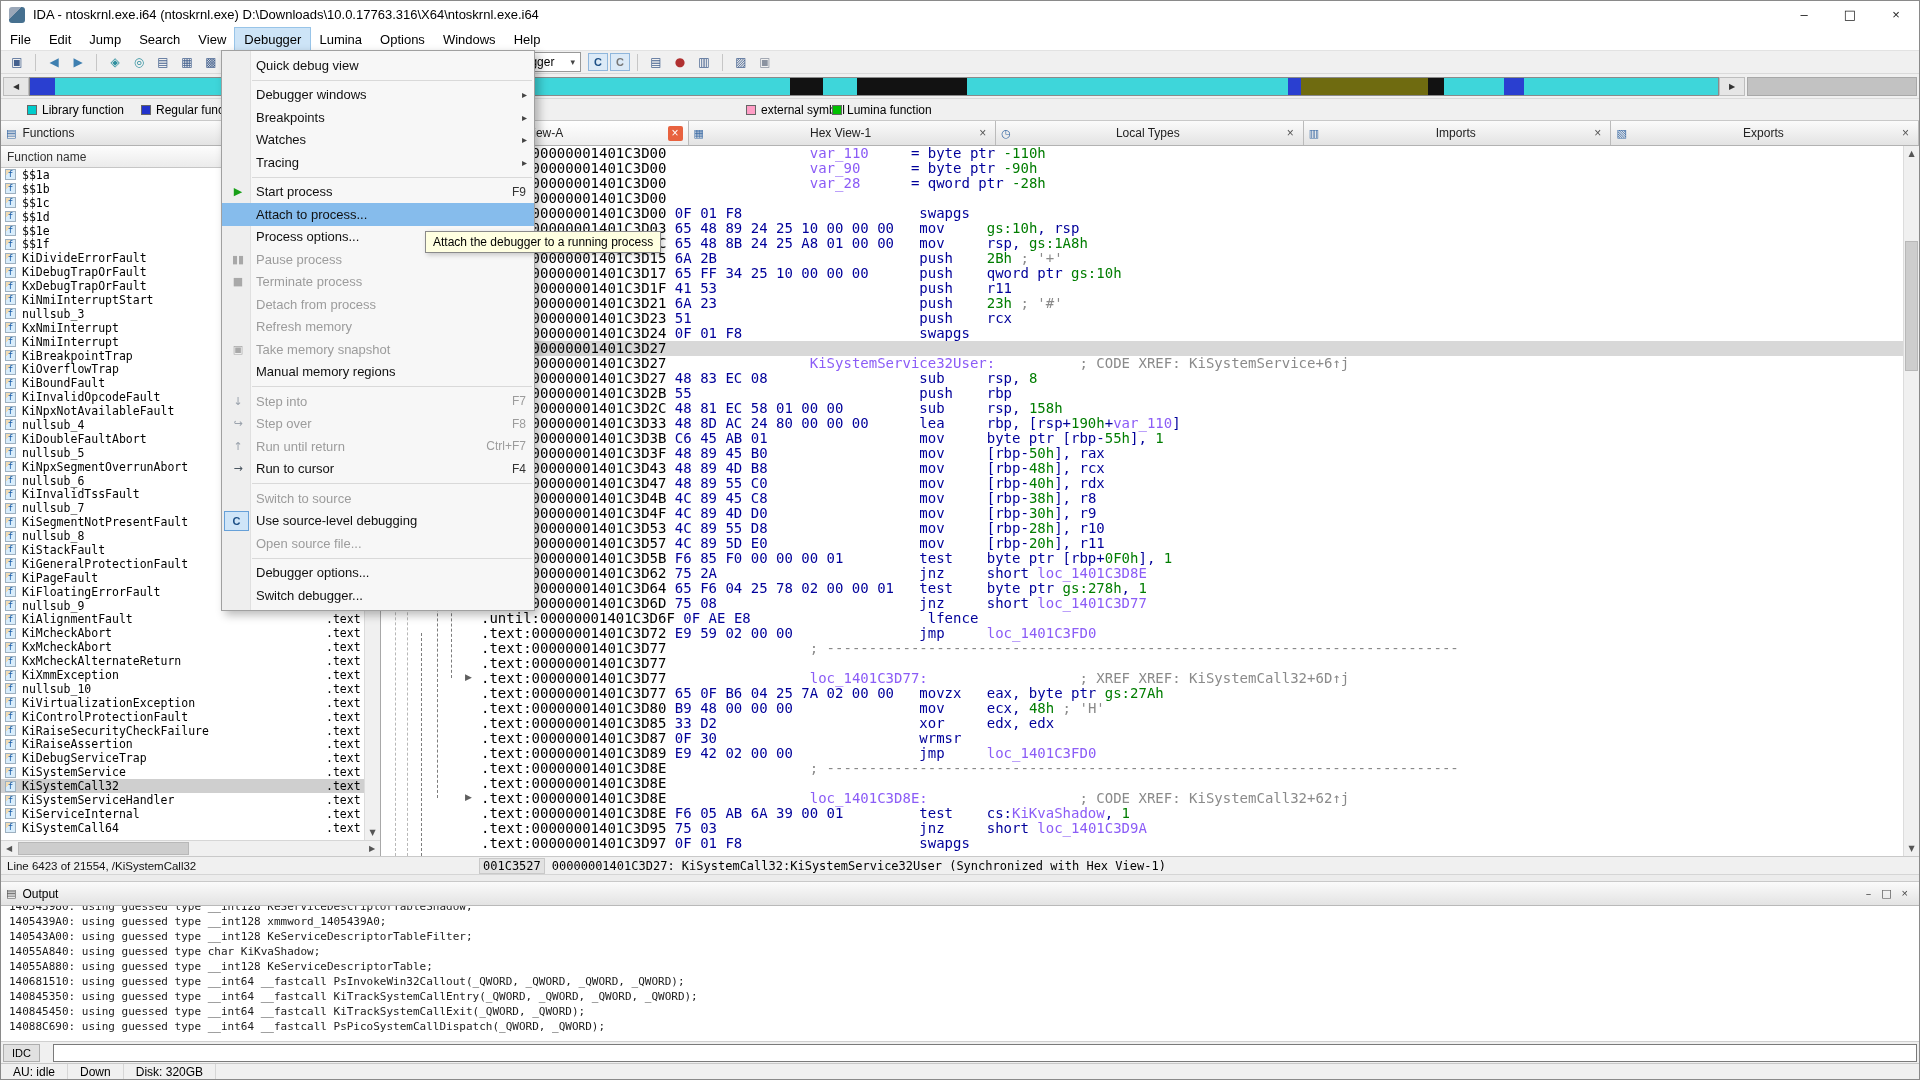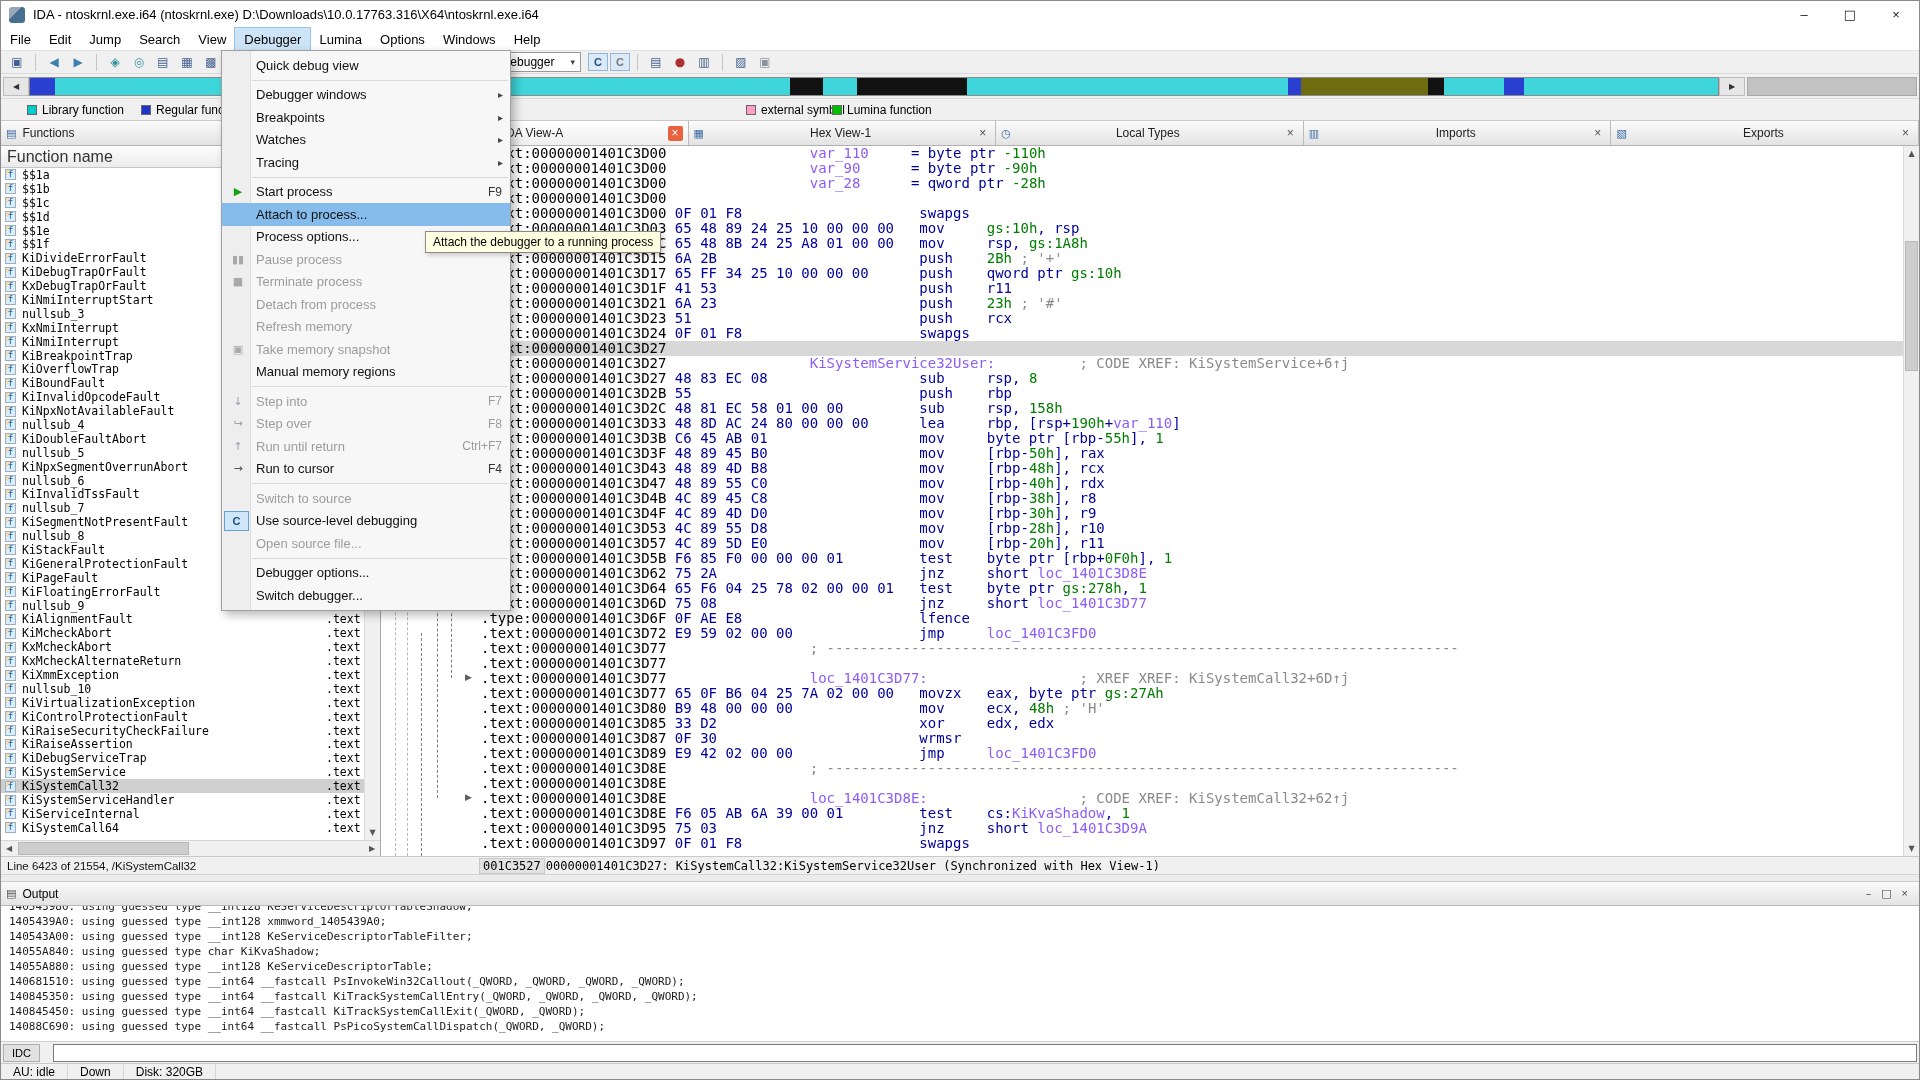--- a/index.html
+++ b/index.html
@@ -42,21 +42,21 @@
 .dock.tab{flex:1;min-width:0}
 .dock.tab.act{background:linear-gradient(#ffffff,#eeeeee)}
 .dicon{font-size:11px;margin-right:6px;font-family:"DejaVu Sans",sans-serif;flex:none}
 .dlabel{white-space:nowrap;overflow:hidden}
 .dock.tab .dlabel{flex:1;text-align:center}
 .dclose{width:15px;height:15px;display:flex;align-items:center;justify-content:center;font-size:12px;color:#555;flex:none;margin-left:4px}
 .dclose.red{background:#e8623f;color:#fff;border-radius:2px}
 
 .main{flex:1;min-height:0;display:flex}
 .fpanel{width:380px;flex:none;display:flex;flex-direction:column;background:#fff;border-right:1px solid #a8a8a8;position:relative}
-.fheader{height:22px;flex:none;background:linear-gradient(#fdfdfd,#ebebeb);border-bottom:1px solid #c6c6c6;font-size:16px;display:flex;align-items:center;padding-left:6px;color:#333}
+.fheader{height:22px;flex:none;background:linear-gradient(#fdfdfd,#ebebeb);border-bottom:1px solid #c6c6c6;font-size:12px;display:flex;align-items:center;padding-left:6px;color:#333}
 .flist{flex:1;overflow:hidden;font-family:"DejaVu Sans Mono",monospace;font-size:11.5px;position:relative}
 .frow{height:13.9px;display:flex;align-items:center;padding-left:4px;white-space:nowrap;position:relative}
 .frow.sel{background:#cfcfcf}
 .ficon{width:11px;height:11px;border:1px solid #9db0c0;background:linear-gradient(135deg,#f3ddb4 0 32%,#d9edfb 32%);color:#1b5eab;font-size:9px;line-height:9px;text-align:center;margin-right:6px;flex:none}
 .fseg{position:absolute;left:325px}
 .fvsb{position:absolute;right:0;top:22px;bottom:16px;width:16px;background:#f0f0f0;border-left:1px solid #dcdcdc}
 .sarr{height:15px;display:flex;align-items:center;justify-content:center;font-size:8px;color:#555;font-family:"DejaVu Sans",sans-serif}
 .sarr.bot{position:absolute;bottom:0;left:0;right:0}
 .thumb{position:absolute;left:1px;right:1px;background:#cdcdcd;border:1px solid #b8b8b8}
 .fhscroll{height:16px;flex:none;background:#f0f0f0;border-top:1px solid #d6d6d6;position:relative}
@@ -68,38 +68,38 @@
 .gline{position:absolute;border-left:1px dashed #b8b8b8}
 .jarrow{position:absolute;border-left:1px dashed #7d7d7d}
 .jhead{position:absolute;font-size:9px;color:#5f5f5f;font-family:"DejaVu Sans",sans-serif}
 .disasm{position:absolute;left:100px;top:0;right:16px;bottom:0;font-family:"DejaVu Sans Mono",monospace;font-size:14px}
 .dl{height:15px;line-height:15px;white-space:pre}
 .ca{color:#000}.ci{color:#00009a}.cn{color:#007d00}.ct{color:#8b5cf6}.cc{color:#8a8a8a}
 .dvsb{position:absolute;right:0;top:0;bottom:0;width:16px;background:#f0f0f0;border-left:1px solid #dcdcdc}
 
 .statusrow{height:18px;flex:none;background:#f0f0f0;border-top:1px solid #c9c9c9;display:flex;align-items:center;font-size:11.5px}
 .statusrow .sl{width:380px;flex:none;padding-left:6px;color:#111;white-space:nowrap}
-.statusrow .sr{flex:1;display:flex;align-items:center;gap:1px;padding-left:98px;font-family:"DejaVu Sans Mono",monospace;font-size:12px;white-space:nowrap}
+.statusrow .sr{flex:1;display:flex;align-items:center;gap:7px;padding-left:98px;font-family:"DejaVu Sans Mono",monospace;font-size:12px;white-space:nowrap}
 .addr-box{background:#e2e2e2;border:1px solid #c9c9c9;padding:0 3px}
 .splitter{height:8px;flex:none;background:#ececec;border-top:1px solid #d5d5d5;border-bottom:1px solid #c9c9c9}
 
 .outpanel{flex:none;display:flex;flex-direction:column;background:#fff}
 .outtitle{height:24px;flex:none;background:linear-gradient(#fbfbfb,#e3e3e3);border-bottom:1px solid #b9b9b9;display:flex;align-items:center;font-size:12px;padding:0 5px}
 .outtitle .btns{margin-left:auto;display:flex;gap:10px;padding-right:6px;color:#444;font-size:11px}
 .outbody{height:135px;flex:none;overflow:hidden;font-family:"DejaVu Sans Mono",monospace;font-size:11px;padding:0 8px;color:#1a1a1a;background:#fff}
 .oline{height:15px;line-height:15px;white-space:pre}
 .oline:first-child{margin-top:-7px}
 .idcrow{height:22px;flex:none;display:flex;align-items:center;background:#f0f0f0;border-top:1px solid #d0d0d0;padding:0 2px;gap:13px}
 .idc-chip{height:18px;display:flex;align-items:center;padding:0 8px;font-size:11px;background:#e1e1e1;border:1px solid #adadad}
 .idcrow input{flex:1;height:18px;border:1px solid #7a7a7a;font-size:12px;padding:0 4px;font-family:"DejaVu Sans Mono",monospace}
 
 .statusbar{height:16px;flex:none;background:#f0f0f0;border-top:1px solid #c9c9c9;display:flex;align-items:center;font-size:12px}
 .sbitem{padding:0 12px;height:100%;display:flex;align-items:center;border-right:1px solid #d6d6d6}
 
-.ctxmenu{position:absolute;left:220px;top:49px;width:290px;background:#f7f7f7;border:1px solid #a0a0a0;box-shadow:4px 4px 9px rgba(0,0,0,.28);padding:3px 0;z-index:50;font-size:13px}
+.ctxmenu{position:absolute;left:220px;top:49px;width:314px;background:#f7f7f7;border:1px solid #a0a0a0;box-shadow:4px 4px 9px rgba(0,0,0,.28);padding:3px 0;z-index:50;font-size:13px}
 .ctxmenu::before{content:"";position:absolute;left:0;top:0;bottom:0;width:28px;background:#eeeeee;border-right:1px solid #e0e0e0}
 .mi{height:22.5px;display:flex;align-items:center;position:relative;padding-left:34px;padding-right:8px;color:#101010;z-index:1}
 .mi.dis{color:#9c9c9c}
 .mi.sel{background:#86bcec}
 .micon{position:absolute;left:3px;width:26px;text-align:center;font-size:11px;font-family:"DejaVu Sans",sans-serif}
 .micheck{position:absolute;left:2px;top:1px;width:25px;height:20px;border:1px solid #66a0d8;background:#cfe5f8;display:flex;align-items:center;justify-content:center;font-size:11px;font-weight:bold;color:#1c4f86}
 .mlabel{white-space:nowrap}
 .msc{margin-left:auto;font-size:12px;color:#333}
 .mi.dis .msc{color:#9c9c9c}
 .subarr{position:absolute;right:7px;font-size:10px;color:#444;font-family:"DejaVu Sans",sans-serif}
@@ -538,21 +538,21 @@
           <div class="dl"><span class="ca">.text:00000001401C3D43</span><span class="ci"> 48 89 4D B8                  mov     [rbp-</span><span class="cn">48h</span><span class="ci">], rcx</span></div>
           <div class="dl"><span class="ca">.text:00000001401C3D47</span><span class="ci"> 48 89 55 C0                  mov     [rbp-</span><span class="cn">40h</span><span class="ci">], rdx</span></div>
           <div class="dl"><span class="ca">.text:00000001401C3D4B</span><span class="ci"> 4C 89 45 C8                  mov     [rbp-</span><span class="cn">38h</span><span class="ci">], r8</span></div>
           <div class="dl"><span class="ca">.text:00000001401C3D4F</span><span class="ci"> 4C 89 4D D0                  mov     [rbp-</span><span class="cn">30h</span><span class="ci">], r9</span></div>
           <div class="dl"><span class="ca">.text:00000001401C3D53</span><span class="ci"> 4C 89 55 D8                  mov     [rbp-</span><span class="cn">28h</span><span class="ci">], r10</span></div>
           <div class="dl"><span class="ca">.text:00000001401C3D57</span><span class="ci"> 4C 89 5D E0                  mov     [rbp-</span><span class="cn">20h</span><span class="ci">], r11</span></div>
           <div class="dl"><span class="ca">.text:00000001401C3D5B</span><span class="ci"> F6 85 F0 00 00 00 01         test    byte ptr [rbp+</span><span class="cn">0F0h</span><span class="ci">], </span><span class="cn">1</span></div>
           <div class="dl"><span class="ca">.text:00000001401C3D62</span><span class="ci"> 75 2A                        jnz     short </span><span class="ct">loc_1401C3D8E</span></div>
           <div class="dl"><span class="ca">.text:00000001401C3D64</span><span class="ci"> 65 F6 04 25 78 02 00 00 01   test    byte ptr </span><span class="cn">gs:278h</span><span class="ci">, </span><span class="cn">1</span></div>
           <div class="dl"><span class="ca">.text:00000001401C3D6D</span><span class="ci"> 75 08                        jnz     short </span><span class="ct">loc_1401C3D77</span></div>
-          <div class="dl"><span class="ca">.type:00000001401C3D6F</span><span class="ci"> 0F AE E8                     lfence</span></div>
+          <div class="dl"><span class="ca">.until:00000001401C3D6F</span><span class="ci"> 0F AE E8                     lfence</span></div>
           <div class="dl"><span class="ca">.text:00000001401C3D72</span><span class="ci"> E9 59 02 00 00               jmp     </span><span class="ct">loc_1401C3FD0</span></div>
           <div class="dl"><span class="ca">.text:00000001401C3D77</span><span class="ci">                 </span><span class="cc">; ---------------------------------------------------------------------------</span></div>
           <div class="dl"><span class="ca">.text:00000001401C3D77</span></div>
           <div class="dl"><span class="ca">.text:00000001401C3D77</span><span class="ci">                 </span><span class="ct">loc_1401C3D77:</span><span class="ci">                  </span><span class="cc">; XREF XREF: KiSystemCall32+6D↑j</span></div>
           <div class="dl"><span class="ca">.text:00000001401C3D77</span><span class="ci"> 65 0F B6 04 25 7A 02 00 00   movzx   eax, byte ptr </span><span class="cn">gs:27Ah</span></div>
           <div class="dl"><span class="ca">.text:00000001401C3D80</span><span class="ci"> B9 48 00 00 00               mov     ecx, </span><span class="cn">48h</span><span class="cc"> ; 'H'</span></div>
           <div class="dl"><span class="ca">.text:00000001401C3D85</span><span class="ci"> 33 D2                        xor     edx, edx</span></div>
           <div class="dl"><span class="ca">.text:00000001401C3D87</span><span class="ci"> 0F 30                        wrmsr</span></div>
           <div class="dl"><span class="ca">.text:00000001401C3D89</span><span class="ci"> E9 42 02 00 00               jmp     </span><span class="ct">loc_1401C3FD0</span></div>
           <div class="dl"><span class="ca">.text:00000001401C3D8E</span><span class="ci">                 </span><span class="cc">; ---------------------------------------------------------------------------</span></div>

